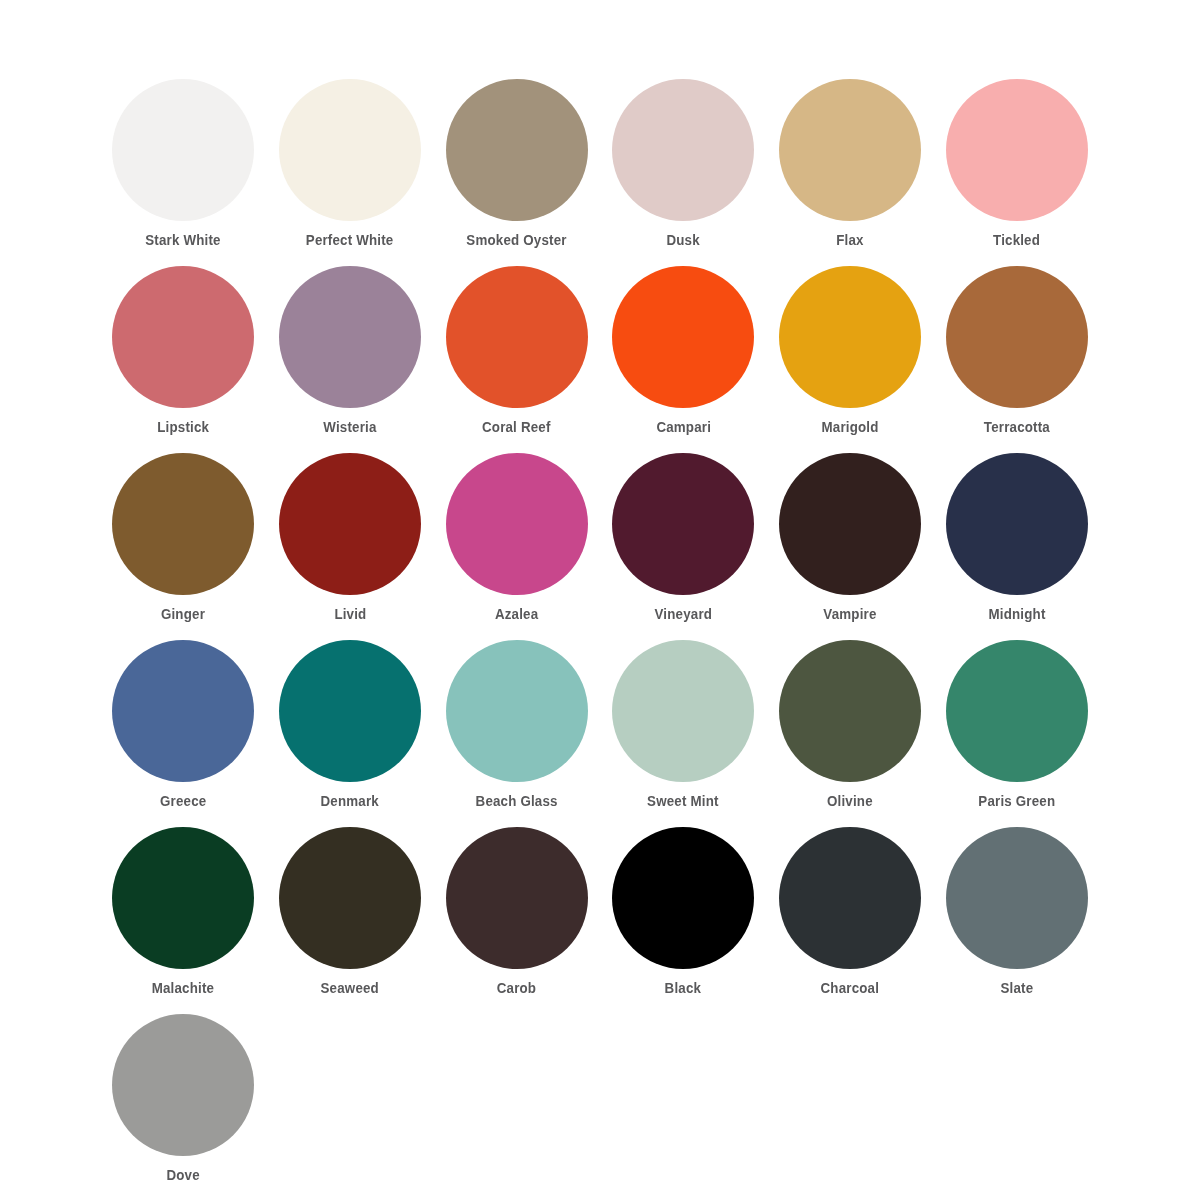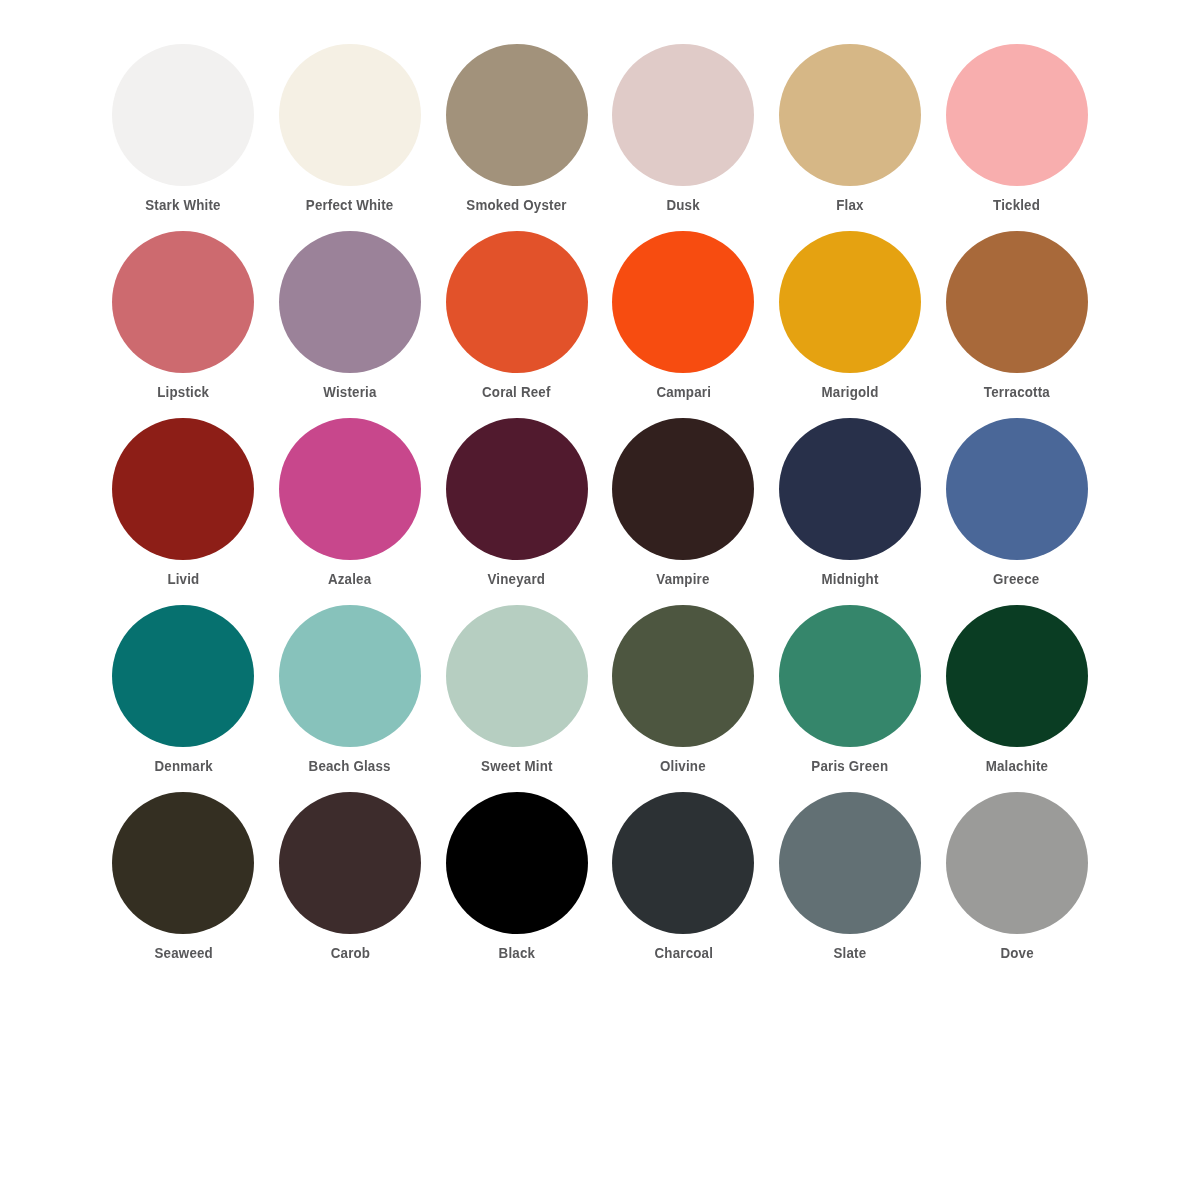--- a/index.html
+++ b/index.html
@@ -12,21 +12,21 @@
     height: 1200px;
     font-family: "Liberation Sans", "DejaVu Sans", sans-serif;
     overflow: hidden;
   }
   #palette-page {
     width: 1200px;
     height: 1200px;
     background: #ffffff;
     position: relative;
     box-sizing: border-box;
-    padding: 44px 100px 0 100px;
+    padding: 79px 100px 0 100px;
   }
   #swatch-grid {
     display: grid;
     grid-template-columns: repeat(6, 1fr);
     grid-auto-rows: 187px;
     column-gap: 0px;
     row-gap: 0px;
     width: 1000px;
   }
   .swatch-cell {
@@ -100,20 +100,24 @@
       </div>
       <div class="swatch-cell">
         <span class="swatch-disc" title="Marigold" style="background: rgb(229, 162, 17);"></span>
         <span class="swatch-label">Marigold</span>
       </div>
       <div class="swatch-cell">
         <span class="swatch-disc" title="Terracotta" style="background: rgb(168, 105, 58);"></span>
         <span class="swatch-label">Terracotta</span>
       </div>
       <div class="swatch-cell">
+        <span class="swatch-disc" title="Ginger" style="background: rgb(126, 91, 46);"></span>
+        <span class="swatch-label">Ginger</span>
+      </div>
+      <div class="swatch-cell">
         <span class="swatch-disc" title="Livid" style="background: rgb(141, 30, 23);"></span>
         <span class="swatch-label">Livid</span>
       </div>
       <div class="swatch-cell">
         <span class="swatch-disc" title="Azalea" style="background: rgb(200, 71, 140);"></span>
         <span class="swatch-label">Azalea</span>
       </div>
       <div class="swatch-cell">
         <span class="swatch-disc" title="Vineyard" style="background: rgb(81, 26, 46);"></span>
         <span class="swatch-label">Vineyard</span>

